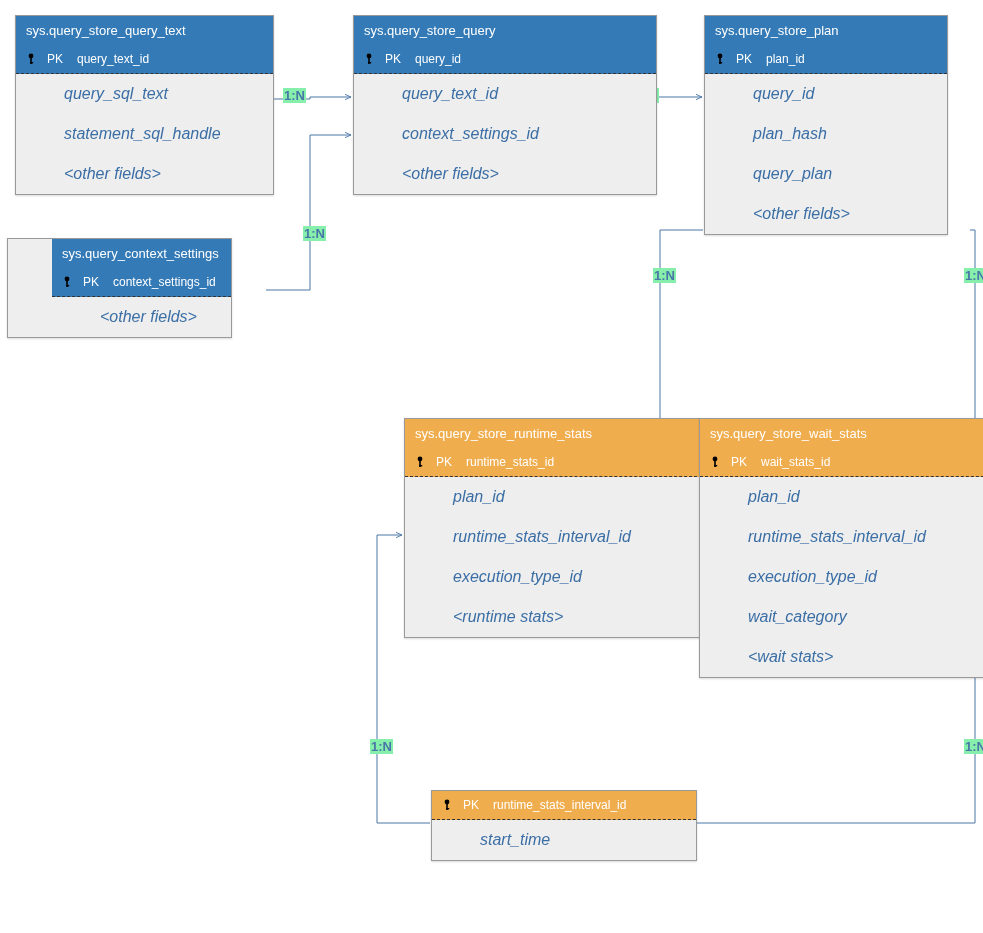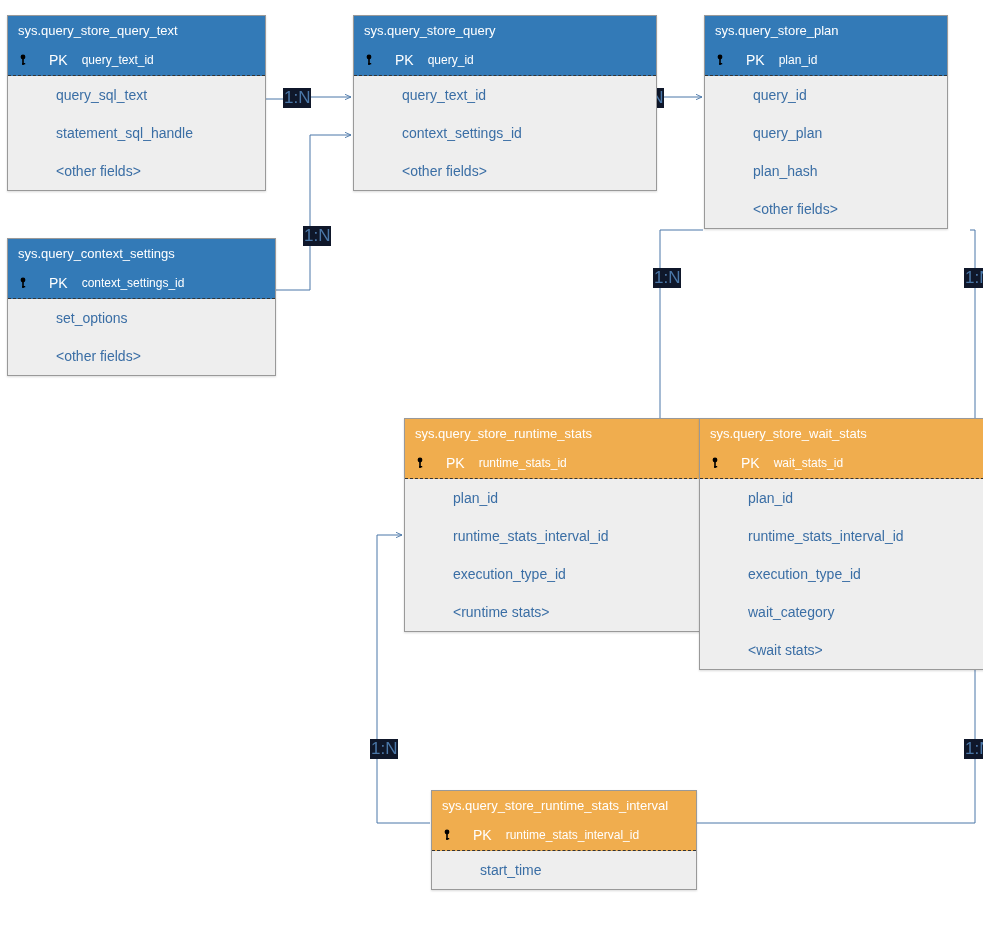--- a/index.html
+++ b/index.html
@@ -28,38 +28,40 @@
   .yellow .entity-header { background: #f0ad4e; }
   .yellow .pk-row { background: #f0ad4e; }
   .pk-row {
     display: flex;
     align-items: center;
     color: #fff;
     padding: 7px 10px;
     border-bottom: 1px dashed #333;
   }
   .pk-row .key-icon { width: 14px; display:inline-block; }
-  .pk-row .pk-label { font-size: 14px; margin-left: 17px; margin-right: 14px; }
+  .pk-row .pk-label { font-size: 12px; margin-left: 7px; margin-right: 14px; }
   .field-row {
     padding: 11px 10px 11px 48px;
     color: #3a6ea5;
-    font-size: 14px;
+    font-size: 16px;
+    font-style: italic;
   }
   .canvas-svg {
     position: absolute;
     left: 0; top: 0;
     width: 983px; height: 933px;
     pointer-events: none;
   }
   .rel-label {
     position: absolute;
-    font-size: 17px;
+    font-size: 13px;
     color: #4a77a8;
-    background: #0f172a;
+    background: #86efac;
     padding: 0 1px;
+    font-weight: bold;
   }
   .key-svg { width: 10px; height: 14px; display:block; }
 </style>
 </head>
 <body>
 
 <svg class="canvas-svg">
   <defs>
     <marker id="arrow" viewBox="0 0 10 10" refX="9" refY="5" markerWidth="7" markerHeight="7" orient="auto-start-reverse">
       <path d="M 0 1 L 9 5 L 0 9" fill="none" stroke="#4a77a8" stroke-width="1.3"></path>
@@ -82,21 +84,21 @@
 </svg>
 
 <div class="rel-label" style="left:283px; top:88px;">1:N</div>
 <div class="rel-label" style="left:303px; top:226px;">1:N</div>
 <div class="rel-label" style="left:636px; top:88px;">1:N</div>
 <div class="rel-label" style="left:653px; top:268px;">1:N</div>
 <div class="rel-label" style="left:964px; top:268px;">1:N</div>
 <div class="rel-label" style="left:370px; top:739px;">1:N</div>
 <div class="rel-label" style="left:964px; top:739px;">1:N</div>
 
-<div class="entity blue" style="left:7px; top:15px; width:259px;">
+<div class="entity blue" style="left:15px; top:15px; width:259px;">
   <div class="entity-header">sys.query_store_query_text</div>
   <div class="pk-row">
     <span class="key-icon">
         <svg class="key-svg" viewBox="0 0 10 14">
           <circle cx="5" cy="4" r="2.4" fill="#000"></circle>
           <rect x="4.2" y="5" width="1.6" height="7" fill="#000"></rect>
           <rect x="4.2" y="10" width="3" height="1.4" fill="#000"></rect>
         </svg>
       </span>
     <span class="pk-label">PK</span>
@@ -132,39 +134,38 @@
         <svg class="key-svg" viewBox="0 0 10 14">
           <circle cx="5" cy="4" r="2.4" fill="#000"></circle>
           <rect x="4.2" y="5" width="1.6" height="7" fill="#000"></rect>
           <rect x="4.2" y="10" width="3" height="1.4" fill="#000"></rect>
         </svg>
       </span>
     <span class="pk-label">PK</span>
     <span>plan_id</span>
   </div>
   <div class="field-row">query_id</div>
+  <div class="field-row">plan_hash</div>
   <div class="field-row">query_plan</div>
-  <div class="field-row">plan_hash</div>
-  <div class="field-row">&lt;other fields&gt;</div>
-</div>
-
-<div class="entity blue" style="left:7px; top:238px; width:269px;">
+  <div class="field-row">&lt;other fields&gt;</div>
+</div>
+
+<div class="entity blue" style="left:7px; top:238px; width:225px;padding-left:44px;">
   <div class="entity-header">sys.query_context_settings</div>
   <div class="pk-row">
     <span class="key-icon">
         <svg class="key-svg" viewBox="0 0 10 14">
           <circle cx="5" cy="4" r="2.4" fill="#000"></circle>
           <rect x="4.2" y="5" width="1.6" height="7" fill="#000"></rect>
           <rect x="4.2" y="10" width="3" height="1.4" fill="#000"></rect>
         </svg>
       </span>
     <span class="pk-label">PK</span>
     <span>context_settings_id</span>
   </div>
-  <div class="field-row">set_options</div>
   <div class="field-row">&lt;other fields&gt;</div>
 </div>
 
 <div class="entity yellow" style="left:404px; top:418px; width:314px;">
   <div class="entity-header">sys.query_store_runtime_stats</div>
   <div class="pk-row">
     <span class="key-icon">
         <svg class="key-svg" viewBox="0 0 10 14">
           <circle cx="5" cy="4" r="2.4" fill="#000"></circle>
           <rect x="4.2" y="5" width="1.6" height="7" fill="#000"></rect>
@@ -194,21 +195,20 @@
     <span>wait_stats_id</span>
   </div>
   <div class="field-row">plan_id</div>
   <div class="field-row">runtime_stats_interval_id</div>
   <div class="field-row">execution_type_id</div>
   <div class="field-row">wait_category</div>
   <div class="field-row">&lt;wait stats&gt;</div>
 </div>
 
 <div class="entity yellow" style="left:431px; top:790px; width:266px;">
-  <div class="entity-header">sys.query_store_runtime_stats_interval</div>
   <div class="pk-row">
     <span class="key-icon">
         <svg class="key-svg" viewBox="0 0 10 14">
           <circle cx="5" cy="4" r="2.4" fill="#000"></circle>
           <rect x="4.2" y="5" width="1.6" height="7" fill="#000"></rect>
           <rect x="4.2" y="10" width="3" height="1.4" fill="#000"></rect>
         </svg>
       </span>
     <span class="pk-label">PK</span>
     <span>runtime_stats_interval_id</span>

